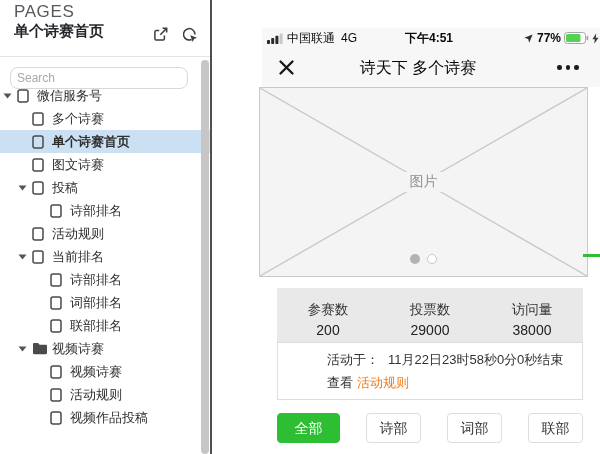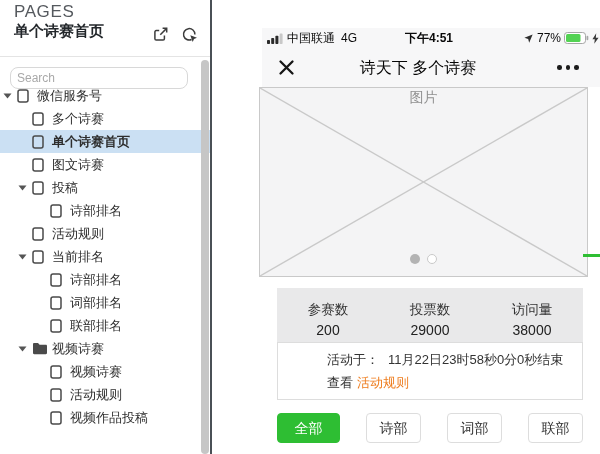--- a/index.html
+++ b/index.html
@@ -42,33 +42,33 @@
   .scroll-thumb { position:absolute; left:201px; top:60px; width:8px; height:394px; border-radius:4px; background:#c6c6c6; }
 
   
   .phone { position:absolute; left:262px; top:28px; width:346px; height:426px; }
   .status-bar { position:absolute; left:0; top:0; width:100%; height:20px; background:#f7f7f8; font-size:12px; color:#0a0a0a; }
   .sb-signal { position:absolute; left:5px; top:5px; }
   .sb-carrier { position:absolute; left:25px; top:0; line-height:20px; }
   .sb-net { position:absolute; left:79px; top:0; line-height:20px; }
   .sb-time { position:absolute; left:112px; width:110px; top:0; line-height:20px; text-align:center; font-weight:bold; }
   .sb-right { position:absolute; left:261px; top:0; height:20px; display:flex; align-items:center; gap:3px; }
-  .sb-pct { font-size:12px; }
+  .sb-pct { font-size:12px;font-weight:bold; }
 
   .nav-bar { position:absolute; left:0; top:20px; width:100%; height:39px; background:#f7f7f8; }
   .nav-close { position:absolute; left:16px; top:11px; width:17px; height:17px; cursor:pointer; }
   .nav-title { position:absolute; left:40px; right:74px; top:0; line-height:39px; text-align:center;
                font-size:16px; font-weight:500; color:#060606; white-space:nowrap; }
   .nav-more { position:absolute; left:295px; top:17px; display:flex; gap:4px; cursor:pointer; }
   .nav-more i { width:4.5px; height:4.5px; border-radius:50%; background:#1c1c1c; }
 
   .img-placeholder {
     position:absolute; left:-3px; top:59px; width:329px; height:190px;
     background:#f4f4f5; border:1px solid #c9c9c9;
-    display:flex; align-items:flex-start; justify-content:center;
+    display:flex; align-items:center; justify-content:center;
   }
   .img-placeholder .diag { position:absolute; left:0; top:0; width:100%; height:100%; }
   .ph-label { position:relative; background:#f4f4f5; padding:1px 5px; font-size:14px; color:#8f8f8f; }
   .dots { position:absolute; left:0; right:0; bottom:12px; display:flex; justify-content:center; gap:7px; }
   .dot { width:10px; height:10px; border-radius:50%; }
   .dot.on  { background:#b3b3b3; }
   .dot.off { background:#fff; border:1px solid #c9c9c9; }
   .green-line { position:absolute; left:321px; top:226px; width:26px; height:3px; background:var(--green); }
 
   .stats { position:absolute; left:15px; top:260px; width:306px; height:54px; background:#e9e9ea; display:flex; }

